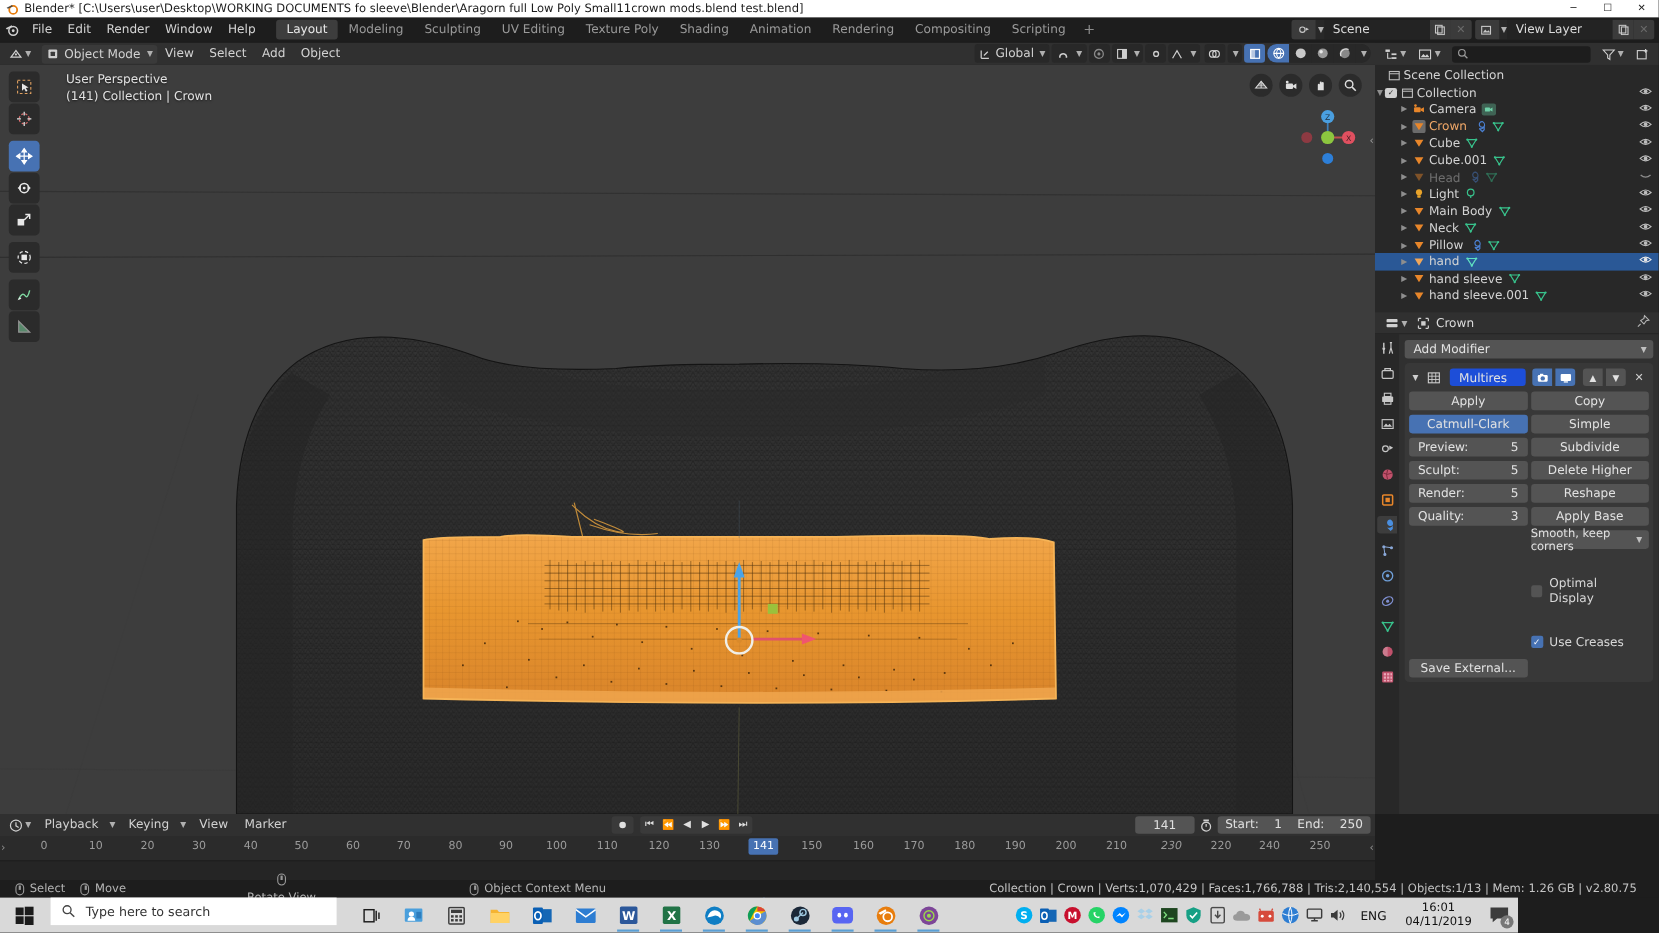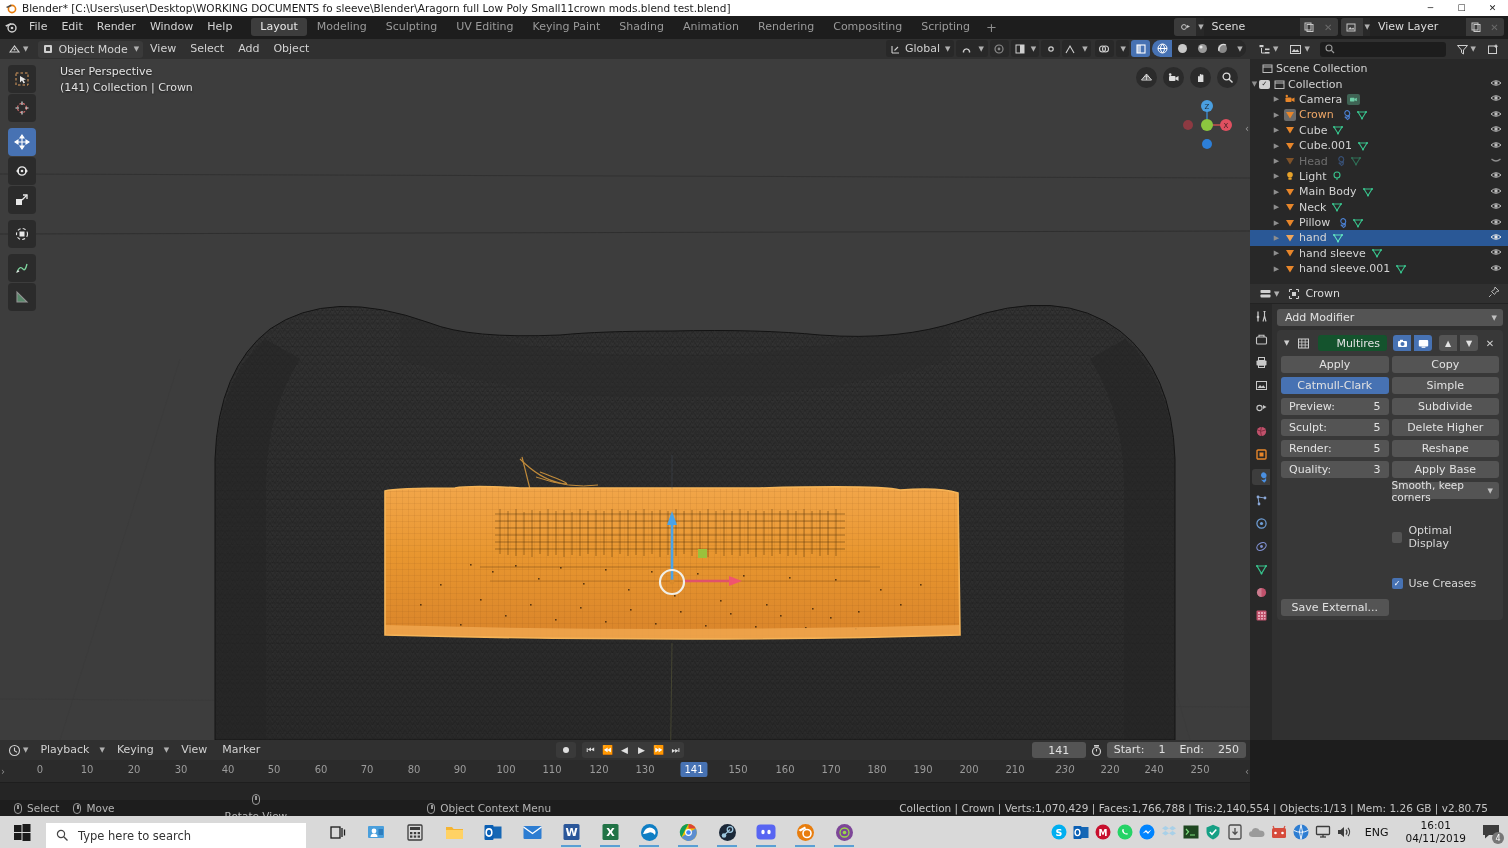--- a/index.html
+++ b/index.html
@@ -221,22 +221,22 @@
     background:#1d1d1d; display:flex; align-items:center; font-size:10.5px; color:#b4b4b4;
   }
   .sb-item { display:flex; align-items:center; gap:5px; margin-left:14px; }
   .sb-mouse { display:inline-block; width:8px; height:11px; border:1px solid #9a9a9a; border-radius:4px; position:relative; }
   .sb-mouse i { position:absolute; left:50%; top:1px; width:2px; height:4px; background:#9a9a9a; transform:translateX(-50%); }
   .sb-mouse.r i { left:auto; right:1px; transform:none; }
   .sb-right { position:absolute; right:20px; color:#c4c4c4; font-size:10.5px; }
 
   
   .taskbar {
-    position:absolute; left:0; top:816px; width:1508px; height:32px;
-    background:#d9d9d9; display:flex; align-items:flex-end;
+    position:absolute; left:0; top:816px; width:1380px; height:32px;
+    background:#d9d9d9; display:flex; align-items:flex-start;
   }
   .start {
     width:44px; height:32px; display:flex; align-items:center; justify-content:center;
   }
   .tb-search {
     width:260px; height:25px; background:#fff; border-radius:0;
     display:flex; align-items:center; gap:9px; padding:0 10px;
     color:#333; font-size:11.5px; margin-left:2px;
   }
   .tb-icons { display:flex; align-items:center; gap:1px; margin-left:12px; }
@@ -290,21 +290,21 @@
     <span class="menu-item">Edit</span>
     <span class="menu-item">Render</span>
     <span class="menu-item">Window</span>
     <span class="menu-item">Help</span>
 
     <span class="tabs">
       <span class="wtab active">Layout</span>
       <span class="wtab">Modeling</span>
       <span class="wtab">Sculpting</span>
       <span class="wtab">UV Editing</span>
-      <span class="wtab">Keying Paint</span>
+      <span class="wtab">Texture Poly</span>
       <span class="wtab">Shading</span>
       <span class="wtab">Animation</span>
       <span class="wtab">Rendering</span>
       <span class="wtab">Compositing</span>
       <span class="wtab">Scripting</span>
       <span class="tab-plus">+</span>
     </span>
 
     <span class="topbar-right">
       <span class="idblock">
@@ -1205,21 +1205,21 @@
 
         <div class="mod-box">
           <div class="mod-head">
             <span style="color:#cfcfcf;font-size:7px;padding:0 3px;">▼</span>
             <span style="display:inline-flex;padding:0 2px;">
               <svg width="13" height="13" viewBox="0 0 13 13">
                   <rect x="1.5" y="2" width="10" height="9" fill="none" stroke="#cfcfcf" stroke-width="1"></rect>
                   <path d="M1.5 5 H11.5 M1.5 8 H11.5 M4.8 2 V11 M8.2 2 V11" stroke="#cfcfcf" stroke-width="0.8"></path>
                 </svg>
             </span>
-            <span style="flex:1;height:16px;background:#14532d;border-radius:3px;display:flex;align-items:center;padding-left:18px;font-size:11px;color:#e2e2e2;margin:0 3px;">Multires</span>
+            <span style="flex:1;height:16px;background:#1d4ed8;border-radius:3px;display:flex;align-items:center;padding-left:8px;font-size:11px;color:#e2e2e2;margin:0 3px;">Multires</span>
             <span style="width:18px;height:16px;background:#4772b3;border-radius:3px 0 0 3px;display:flex;align-items:center;justify-content:center;">
               <svg width="11" height="11" viewBox="0 0 11 11">
                   <rect x="1" y="3" width="9" height="6" rx="1" fill="#fff"></rect>
                   <circle cx="5.5" cy="6" r="2" fill="#4772b3"></circle>
                   <rect x="3" y="1.8" width="3" height="1.4" fill="#fff"></rect>
                 </svg>
             </span>
             <span style="width:18px;height:16px;background:#4772b3;border-radius:0 3px 3px 0;display:flex;align-items:center;justify-content:center;">
               <svg width="11" height="11" viewBox="0 0 11 11">
                   <rect x="0.8" y="2" width="9.4" height="6.4" rx="1" fill="#fff"></rect>

